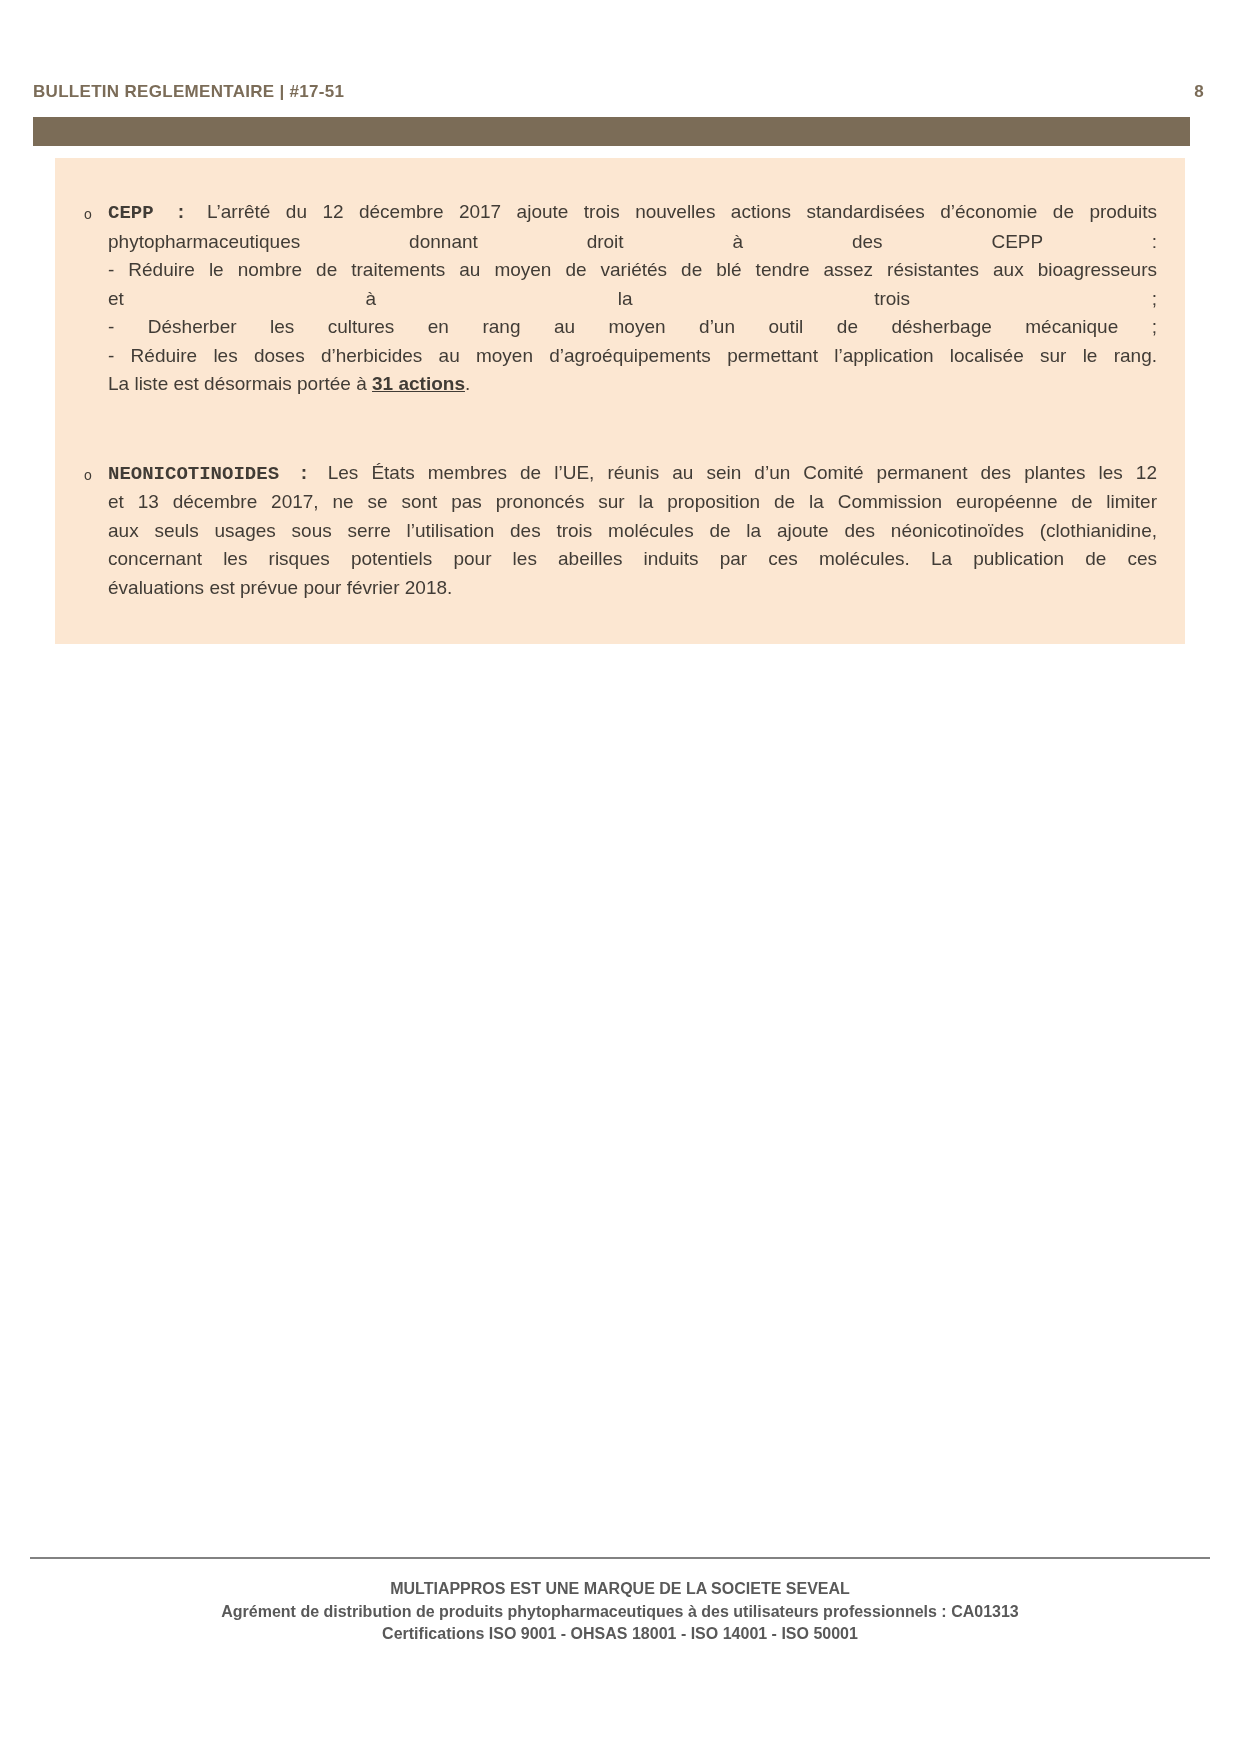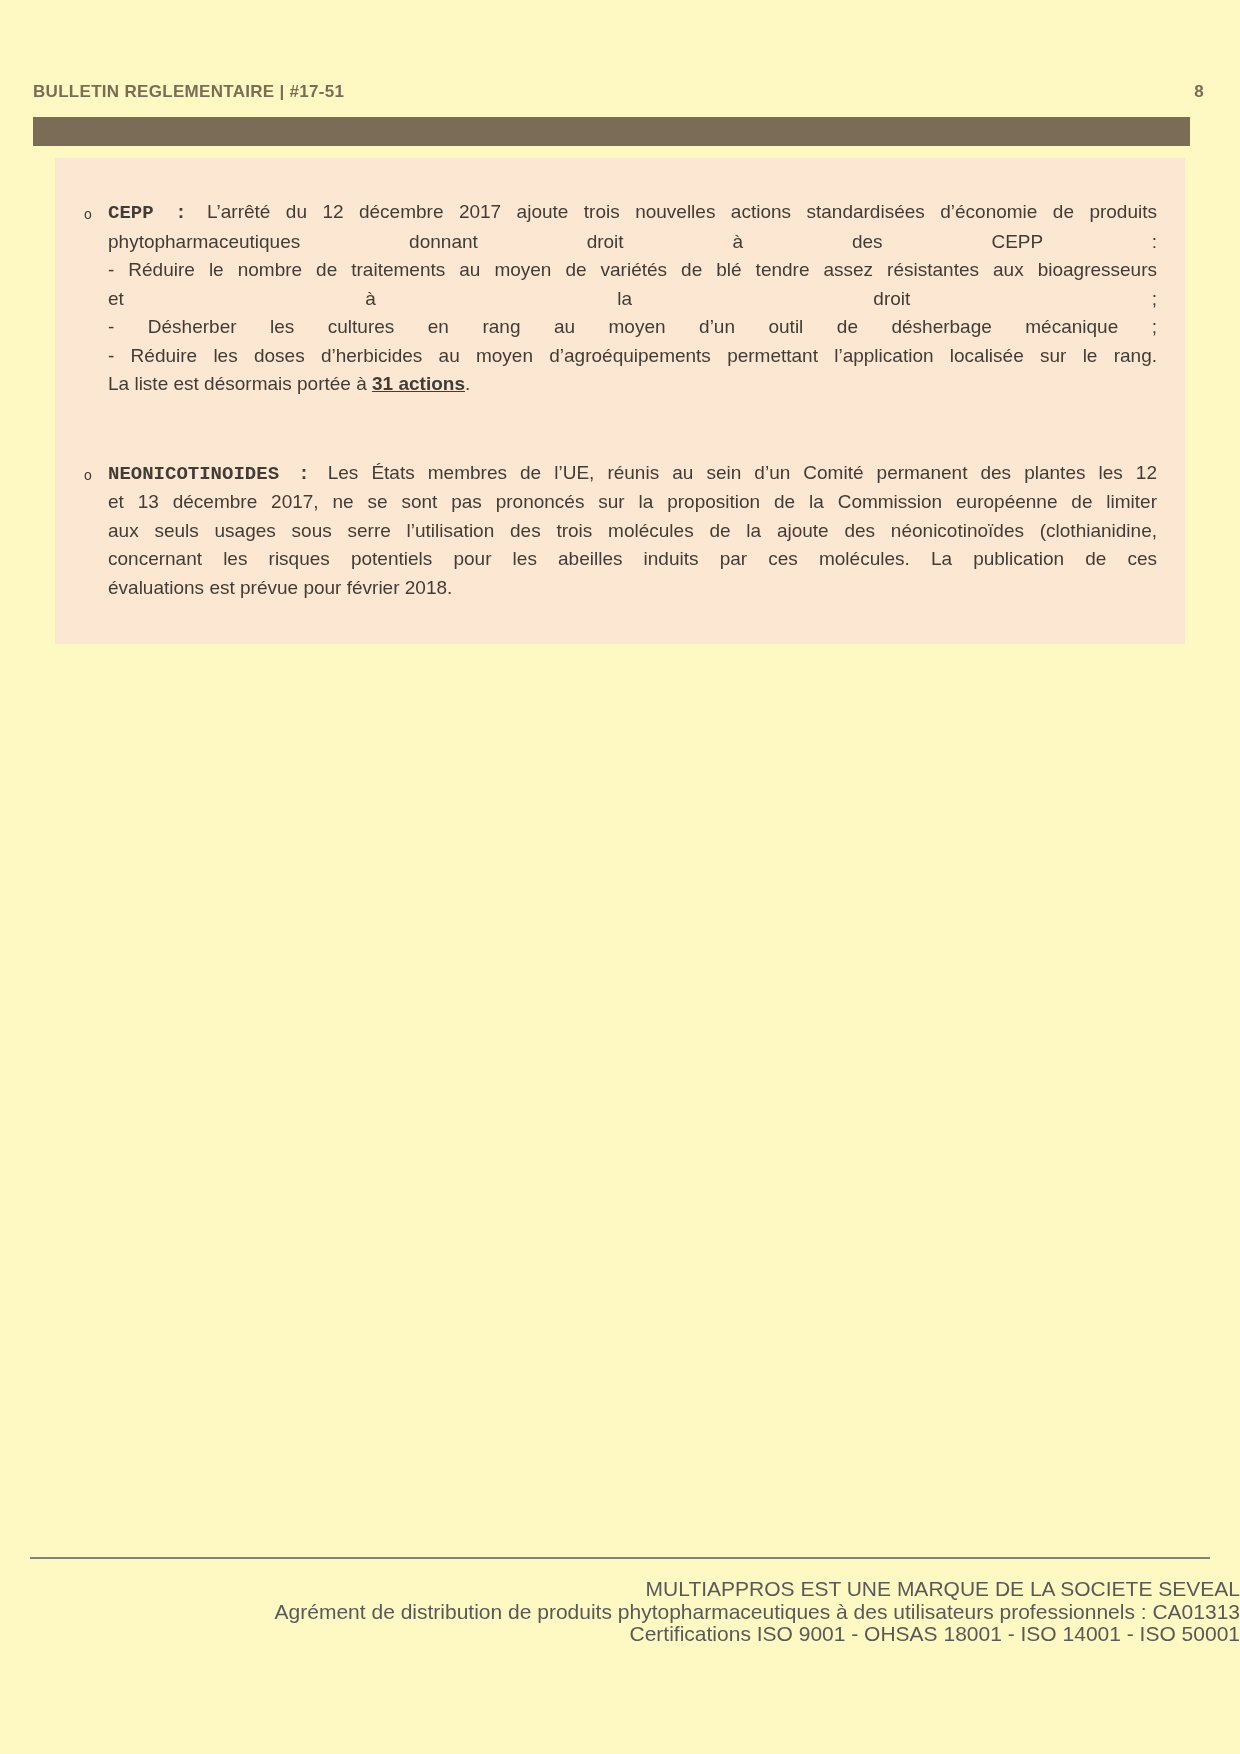--- a/index.html
+++ b/index.html
@@ -1,21 +1,21 @@
 <!DOCTYPE html>
 <html><head>
 <meta charset="utf-8">
 <style>
   html, body { margin: 0; padding: 0; background: #e9e9e9; }
   .page {
     position: relative;
     width: 1240px;
     height: 1754px;
     margin: 0 auto;
-    background: #fef9c3;
+    background: #ffffff;
     font-family: "Liberation Sans", "DejaVu Sans", sans-serif;
     overflow: hidden;
   }
 
   
   .header {
     position: absolute;
     top: 82px; left: 33px; right: 36px;
     display: flex;
     justify-content: space-between;
@@ -63,24 +63,24 @@
   
   .footer-rule {
     position: absolute;
     top: 1557px; left: 30px; right: 30px;
     height: 2px;
     background: #828282;
   }
   .footer {
     position: absolute;
     top: 1578px; left: 0; right: 0;
-    text-align: right;
+    text-align: center;
     color: #595959;
-    font-weight: normal;
-    font-size: 21px;
+    font-weight: bold;
+    font-size: 16px;
     line-height: 22.5px;
   }
 </style>
 </head>
 <body>
 
 <div class="page">
 
   <div class="header">
     <span>BULLETIN REGLEMENTAIRE | #17-51</span>
@@ -91,21 +91,21 @@
   <div class="content-box">
 
     <div class="item">
       <div class="marker-col">o</div>
       <div class="item-text">
         <div class="line"><span class="item-label">CEPP :</span>
           <span>L’arrêté du 12 décembre 2017 ajoute trois nouvelles actions standardisées d’économie de produits</span>
         </div>
         <div class="line">phytopharmaceutiques donnant droit à des CEPP :</div>
         <div class="line">- Réduire le nombre de traitements au moyen de variétés de blé tendre assez résistantes aux bioagresseurs</div>
-        <div class="line">et à la droit ;</div>
+        <div class="line">et à la trois ;</div>
         <div class="line">- Désherber les cultures en rang au moyen d’un outil de désherbage mécanique ;</div>
         <div class="line">- Réduire les doses d’herbicides au moyen d’agroéquipements permettant l’application localisée sur le rang.</div>
         <div class="line left"><span>La liste est désormais portée à </span><span class="strong-underline">31 actions</span><span>.</span></div>
       </div>
     </div>
 
     <div class="item">
       <div class="marker-col">o</div>
       <div class="item-text">
         <div class="line"><span class="item-label">NEONICOTINOIDES :</span>

